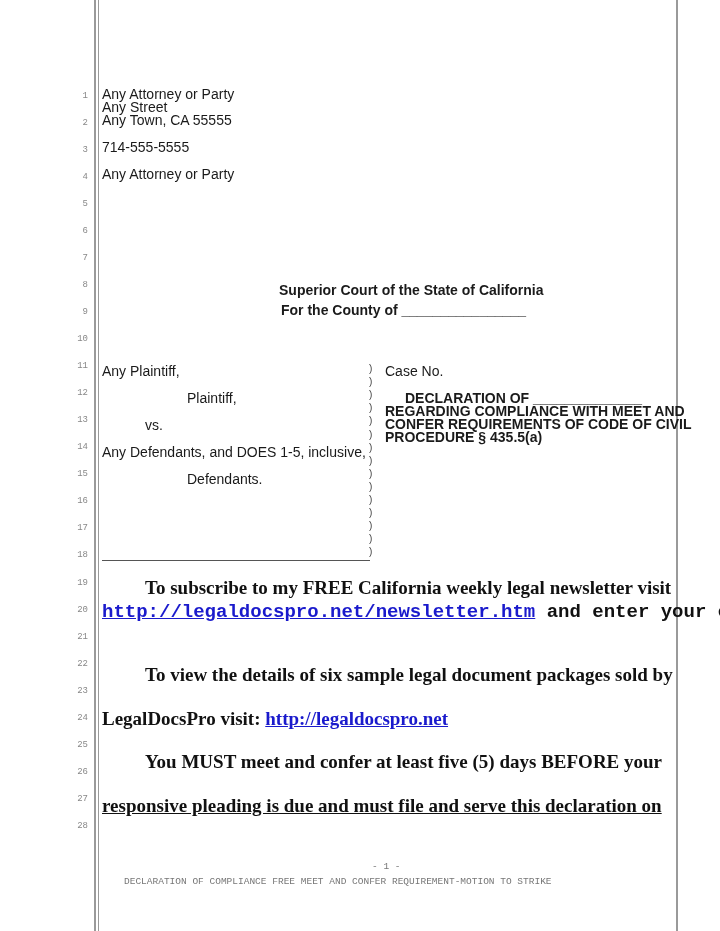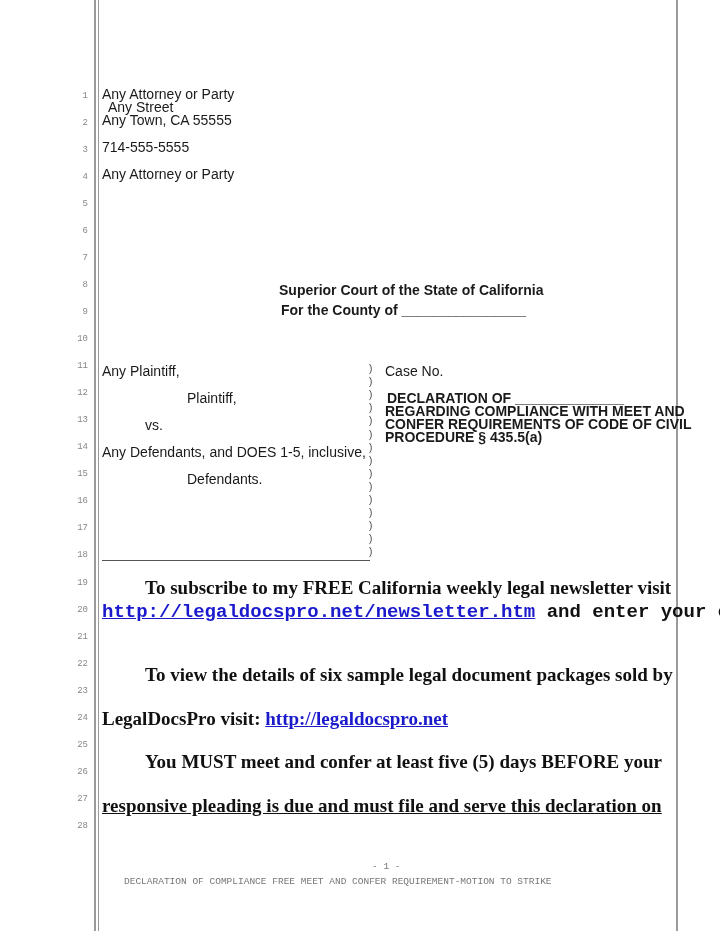--- a/index.html
+++ b/index.html
@@ -45,21 +45,21 @@
     <div class="linenum" style="top: 659px;">22</div>
     <div class="linenum" style="top: 686px;">23</div>
     <div class="linenum" style="top: 713px;">24</div>
     <div class="linenum" style="top: 740px;">25</div>
     <div class="linenum" style="top: 767px;">26</div>
     <div class="linenum" style="top: 794px;">27</div>
     <div class="linenum" style="top: 821px;">28</div>
   </div>
 
 <div class="sans" style="left:102px;top:86px;">Any Attorney or Party</div>
-<div class="sans" style="left:108px;top:99px;">Any Street</div>
+<div class="sans" style="left:102px;top:99px;">Any Street</div>
 <div class="sans" style="left:102px;top:112px;">Any Town, CA 55555</div>
 <div class="sans" style="left:102px;top:139px;">714-555-5555</div>
 <div class="sans" style="left:102px;top:166px;">Any Attorney or Party</div>
 
 <div class="sans bold" style="left:279px;top:282px;">Superior Court of the State of California</div>
 <div class="sans bold" style="left:281px;top:302px;">For the County of ________________</div>
 
 <div class="sans" style="left:102px;top:363px;">Any Plaintiff,</div>
 <div class="sans" style="left:187px;top:390px;">Plaintiff,</div>
 <div class="sans" style="left:145px;top:417px;">vs.</div>
@@ -79,21 +79,21 @@
     <div class="paren" style="top: 467.8px;">)</div>
     <div class="paren" style="top: 480.9px;">)</div>
     <div class="paren" style="top: 494px;">)</div>
     <div class="paren" style="top: 507.1px;">)</div>
     <div class="paren" style="top: 520.2px;">)</div>
     <div class="paren" style="top: 533.3px;">)</div>
     <div class="paren" style="top: 546.4px;">)</div>
   </div>
 
 <div class="sans" style="left:385px;top:363px;">Case No.</div>
-<div class="sans bold" style="left:387px;top:390px;">DECLARATION OF ______________</div>
+<div class="sans bold" style="left:405px;top:390px;">DECLARATION OF ______________</div>
 <div class="sans bold" style="left:385px;top:403px;">REGARDING COMPLIANCE WITH MEET AND</div>
 <div class="sans bold" style="left:385px;top:416px;">CONFER REQUIREMENTS OF CODE OF CIVIL</div>
 <div class="sans bold" style="left:385px;top:429px;">PROCEDURE § 435.5(a)</div>
 
 <div class="serif" style="left:145px;top:577px;">To subscribe to my FREE California weekly legal newsletter visit</div>
 <div class="serif" style="left:102px;top:601px;font-family:Liberation Mono, monospace;">
   <a class="link" href="#">http://legaldocspro.net/newsletter.htm</a><span> and enter your e-mail address.</span>
 </div>
 <div class="serif" style="left:145px;top:664px;">To view the details of six sample legal document packages sold by</div>
 <div class="serif" style="left:102px;top:708px;">

